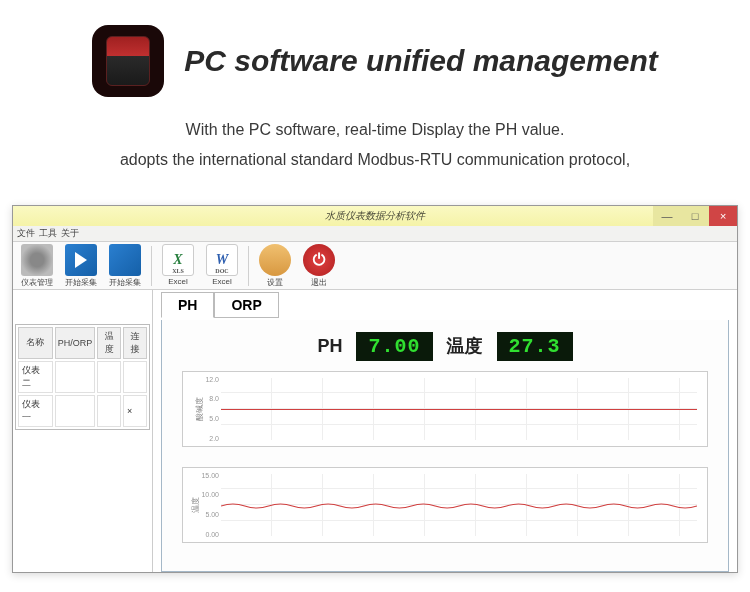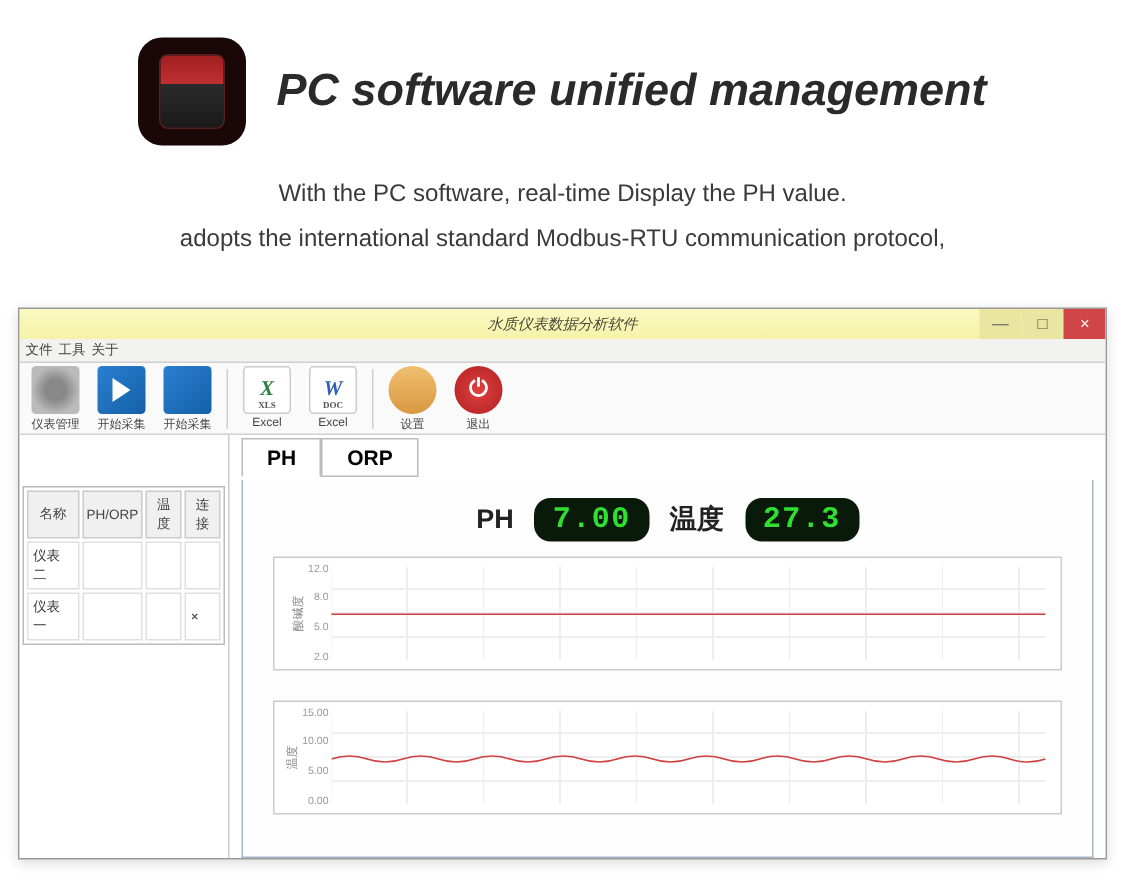--- a/index.html
+++ b/index.html
@@ -48,21 +48,21 @@
     .side-table td { border: 1px solid #e0e0e0; padding: 2px 3px; color: #333; }
     
     .main-area { flex: 1; padding: 2px 8px; }
     .tabs { display: flex; gap: 0; margin-bottom: 2px; font-size: 14px; }
     .tab { padding: 4px 16px; border: 1px solid #bbb; background: #fff; cursor: pointer; font-weight: bold; }
     .tab.active { border-bottom-color: #fff; font-weight: bold; }
     
     .display-panel { border: 1px solid #a5b8c8; border-top: none; padding: 12px 20px 8px 20px; background: #fdfdfd; height: 252px; }
     .readout-row { display: flex; align-items: center; justify-content: center; gap: 14px; margin-bottom: 10px; }
     .readout-label { font-size: 18px; font-weight: bold; color: #222; }
-    .readout-value { background: #0a1a0a; color: #30e030; font-family: "Courier New", monospace; font-size: 20px; font-weight: bold; padding: 3px 12px; min-width: 62px; text-align: right; letter-spacing: 1px; border-radius: 11px; }
+    .readout-value { background: #0a1a0a; color: #30e030; font-family: "Courier New", monospace; font-size: 20px; font-weight: bold; padding: 3px 12px; min-width: 62px; text-align: right; letter-spacing: 1px; }
     
     .chart-box { border: 1px solid #ccc; height: 76px; margin-bottom: 20px; background: #fff; position: relative; padding: 6px 10px 6px 38px; }
     .chart-grid { width: 100%; height: 100%; background: repeating-linear-gradient(0deg, transparent, transparent 15px, #eee 15px, #eee 16px), repeating-linear-gradient(90deg, transparent, transparent 50px, #eee 50px, #eee 51px); position: relative; }
     .chart-line { position: absolute; left: 0; right: 0; top: 50%; height: 1px; }
     .chart-line.flat { background: #d04040; }
     .chart-line.wavy { top: 45%; height: 8px; background: none; }
     .chart-line.wavy::before { content: ""; position: absolute; left: 0; width: 100%; height: 100%; background-image: repeating-linear-gradient(90deg, transparent 0, transparent 4px, #d04040 4px, #d04040 5px); }
     .chart-ylabel { position: absolute; left: 4px; top: 50%; transform: translateY(-50%) rotate(-90deg); font-size: 8px; color: #888; }
     .chart-ticks { position: absolute; left: 16px; top: 4px; bottom: 4px; width: 20px; font-size: 7px; color: #999; display: flex; flex-direction: column; justify-content: space-between; text-align: right; }
   </style>

